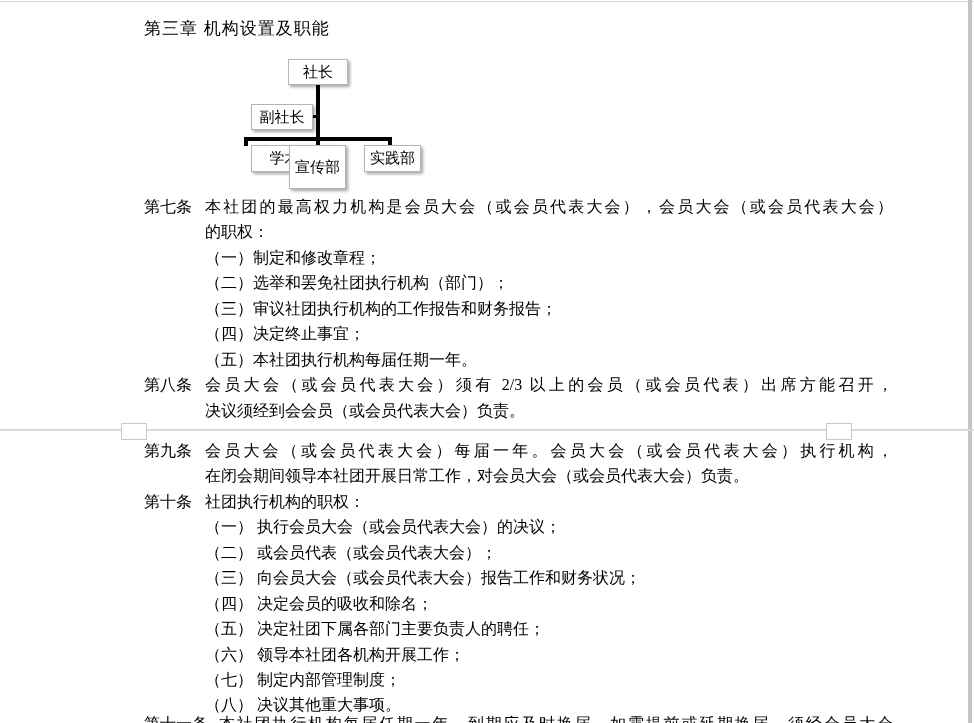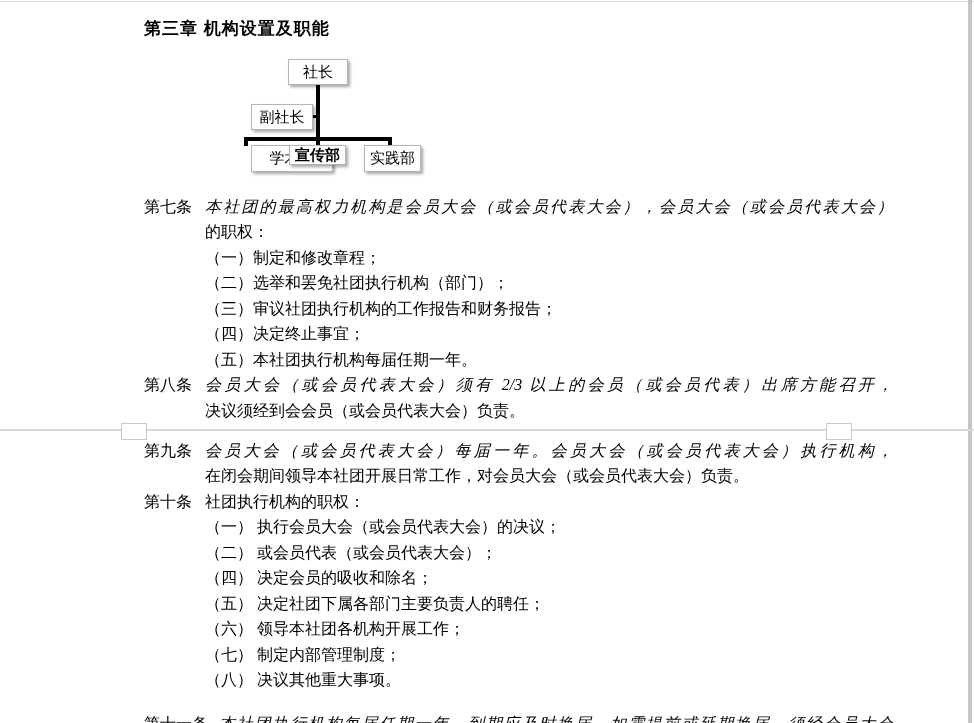--- a/index.html
+++ b/index.html
@@ -14,37 +14,37 @@
     position: absolute; top: 1px; left: 0; width: 974px; height: 1px;
     background: #d9d9d9;
   }
   .right-edge {
     position: absolute; top: 0; right: 2px; width: 4px; height: 723px;
     background: #c6c6c6;
   }
   .heading {
     position: absolute; top: 17px; left: 144px;
     font-family: "Liberation Sans", "DejaVu Sans", sans-serif;
-    font-size: 17px; font-weight: bold; letter-spacing: 1px;
+    font-size: 17px; font-weight: normal; letter-spacing: 1px;
     white-space: nowrap;
   }
   
   .org-chart { position: absolute; top: 0; left: 0; width: 974px; height: 190px; }
   .org-box {
     position: absolute; background: #fff;
     border: 1px solid #b5b5b5;
     box-shadow: 2px 2px 3px rgba(0,0,0,0.35);
     display: flex; align-items: center; justify-content: center;
     font-size: 15px; white-space: nowrap;
   }
   .cline { position: absolute; background: #000; }
   .box-president { left: 288px; top: 59px;  width: 60px; height: 26px; }
   .box-vice      { left: 251px; top: 104px; width: 62px; height: 26px; font-family: Liberation Mono, monospace; }
   .box-dept1     { left: 216px; top: 145px; width: 82px; height: 27px; margin-left: 35px; }
-  .box-dept2     { left: 289px; top: 145px; width: 57px; height: 20px; font-weight: bold; }
+  .box-dept2     { left: 289px; top: 145px; width: 57px; height: 44px; }
   .box-dept3     { left: 364px; top: 145px; width: 57px; height: 27px; }
   .line-main-v   { left: 316px; top: 85px;  width: 4px;   height: 55px; }
   .line-vice-h   { left: 313px; top: 115px; width: 4px;   height: 3px; }
   .line-horiz    { left: 244px; top: 137px; width: 148px; height: 4px; }
   .stub-left     { left: 244px; top: 137px; width: 4px;   height: 9px; }
   .stub-mid      { left: 316px; top: 137px; width: 4px;   height: 9px; }
   .stub-right    { left: 388px; top: 137px; width: 4px;   height: 9px; }
   
   .text-block { position: absolute; left: 144px; width: 749px; font-size: 16px; }
   .block1 { top: 194px; }
@@ -52,21 +52,21 @@
   .line {
     position: relative; height: 25.45px; line-height: 25.45px;
     padding-left: 61px; white-space: nowrap;
   }
   .line .lbl { position: absolute; left: 0; top: 0; }
   .line .txt { display: block; }
   .line.j .txt {
     width: 688px; white-space: normal;
     text-align: justify; text-align-last: justify;
     text-justify: inter-character;
-    overflow: hidden; height: 25.45px; font-style: italic;
+    overflow: hidden; height: 25.45px;
   }
   .partial {
     position: absolute; top: 711px; left: 144px; width: 749px;
     font-size: 16px;
   }
   .partial .line { padding-left: 75px; }
   .partial .line.j .txt { width: 674px; }
   
   .page-divider {
     position: absolute; top: 429px; left: 0; width: 974px; height: 2px;
@@ -160,20 +160,24 @@
     <div class="line">
 
     <span class="txt">（一） 执行会员大会（或会员代表大会）的决议；</span>
   </div>
     <div class="line">
 
     <span class="txt">（二） 或会员代表（或会员代表大会）；</span>
   </div>
     <div class="line">
 
+    <span class="txt">（三） 向会员大会（或会员代表大会）报告工作和财务状况；</span>
+  </div>
+    <div class="line">
+
     <span class="txt">（四） 决定会员的吸收和除名；</span>
   </div>
     <div class="line">
 
     <span class="txt">（五） 决定社团下属各部门主要负责人的聘任；</span>
   </div>
     <div class="line">
 
     <span class="txt">（六） 领导本社团各机构开展工作；</span>
   </div>

